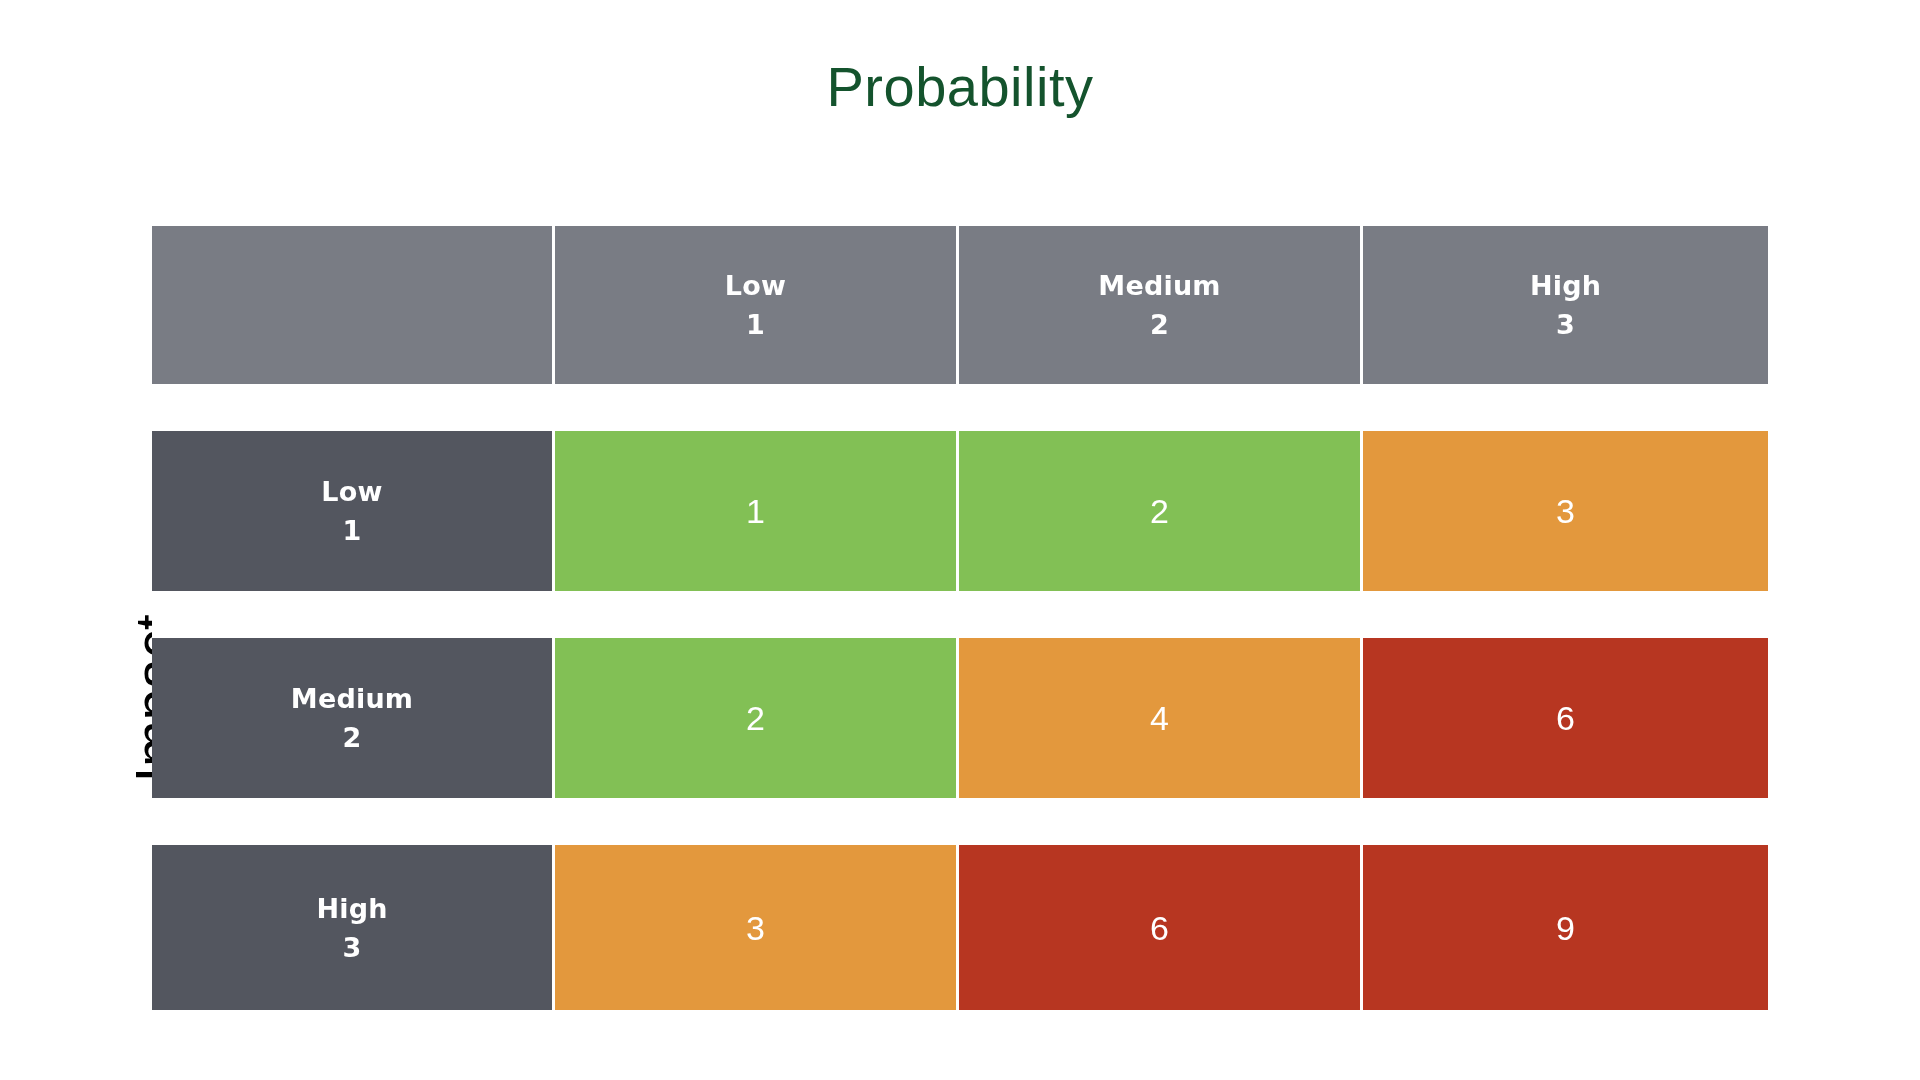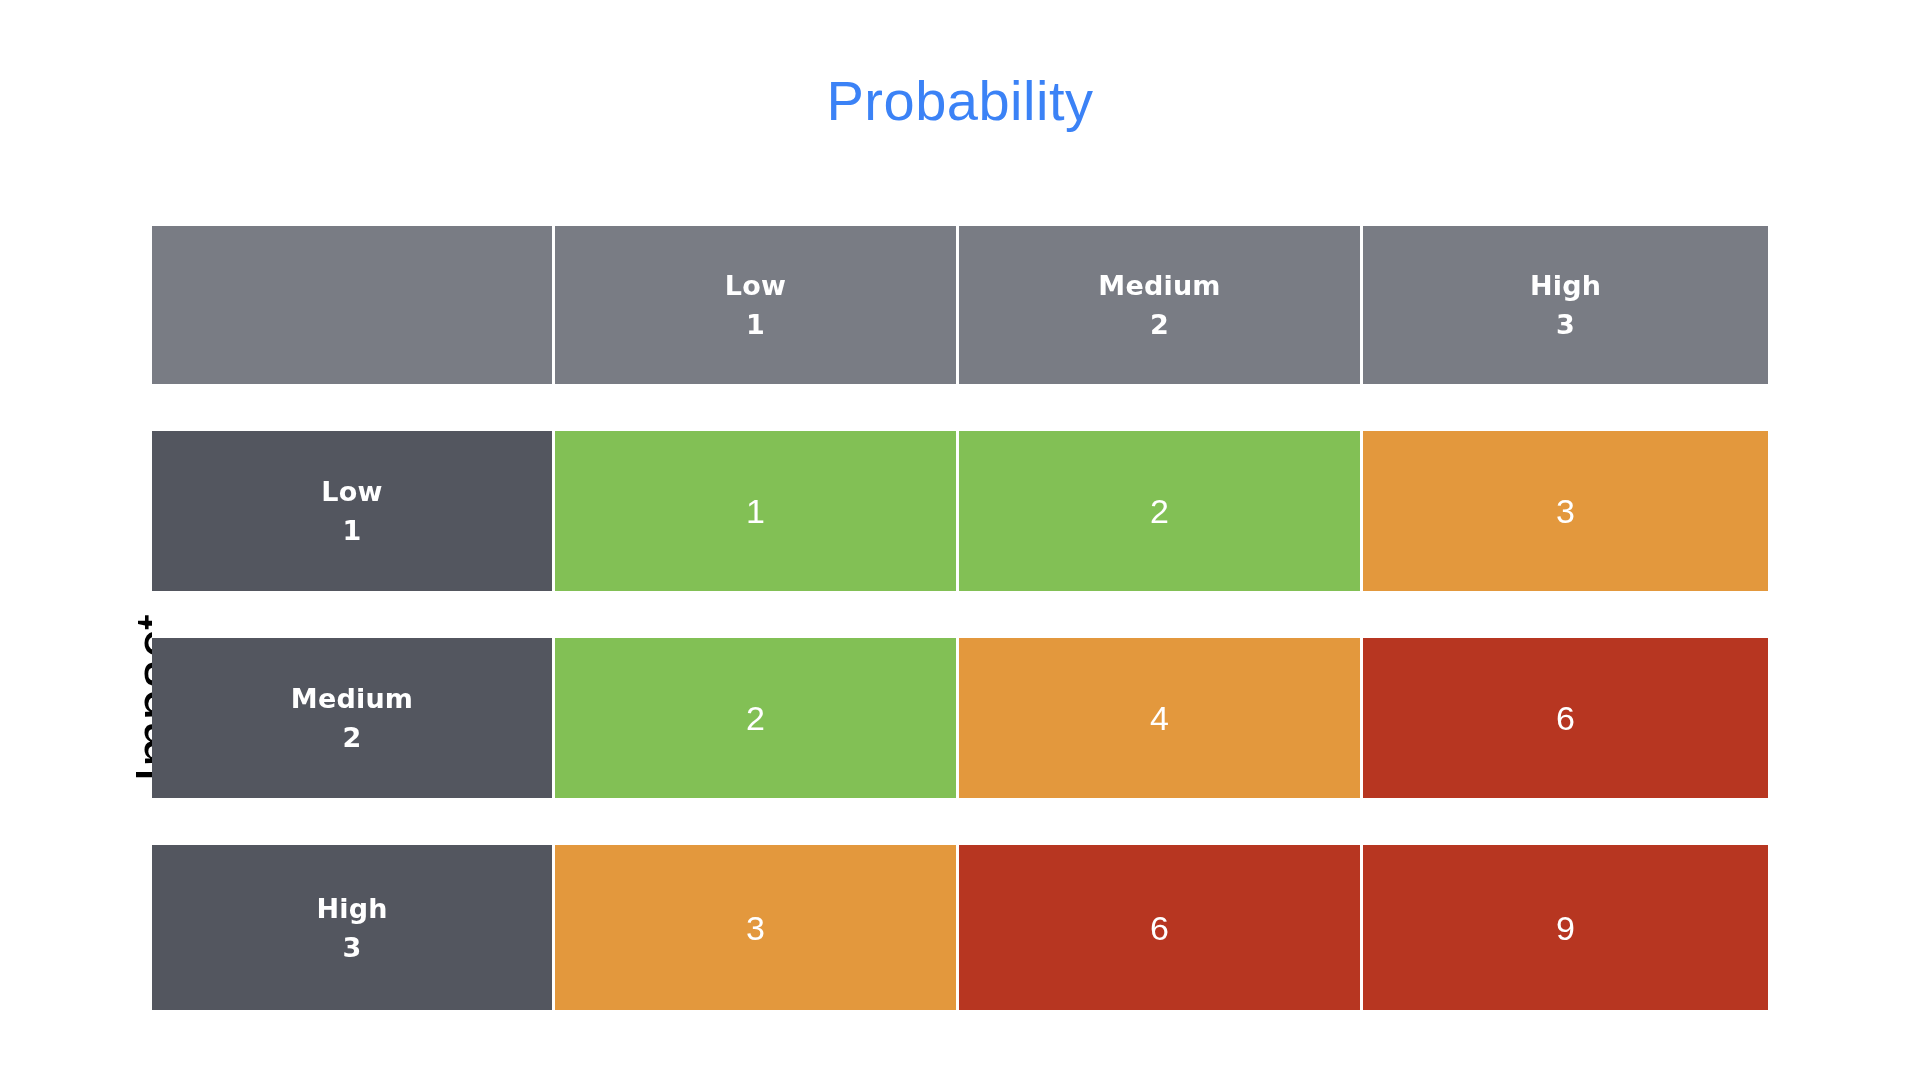--- a/index.html
+++ b/index.html
@@ -14,29 +14,29 @@
     position: relative;
     overflow: hidden;
     font-family: "DejaVu Sans", "Liberation Sans", sans-serif;
     -webkit-font-smoothing: antialiased;
   }
 
   
   #chart-title {
     position: absolute;
     left: 152px;
-    top: 66px;
+    top: 52px;
     width: 1616px;
     text-align: center;
     font-family: "Liberation Sans", "DejaVu Sans", sans-serif;
     font-weight: 300;
     font-size: 56px;
     line-height: 70px;
     letter-spacing: 0.5px;
-    color: #3b82f6;
+    color: #14532d;
     white-space: nowrap;
   }
 
   
   #impact-axis-title {
     position: absolute;
     left: 0px;
     top: 387px;
     width: 623px;          
     height: 100px;

